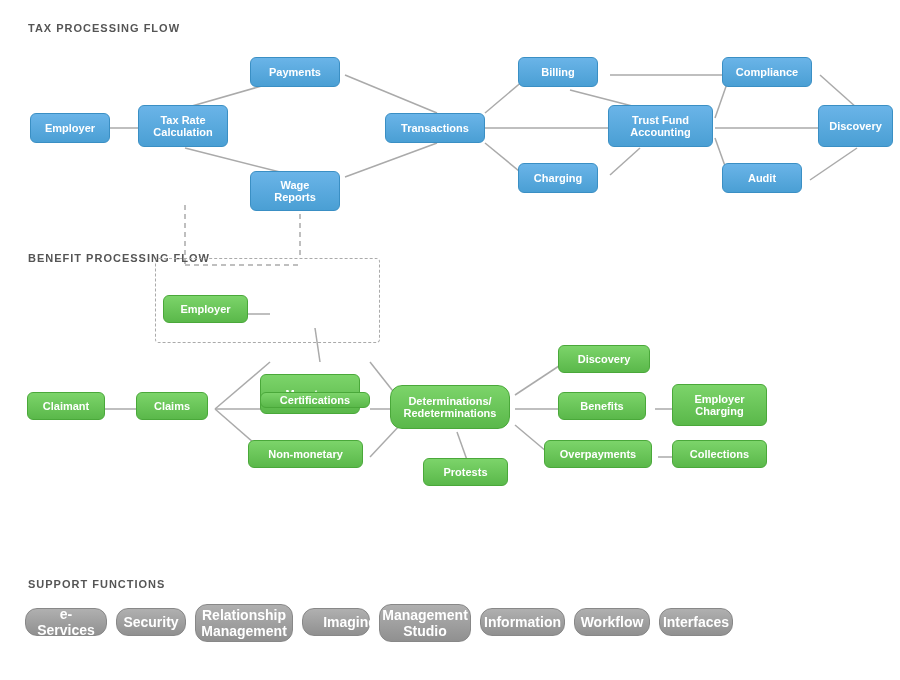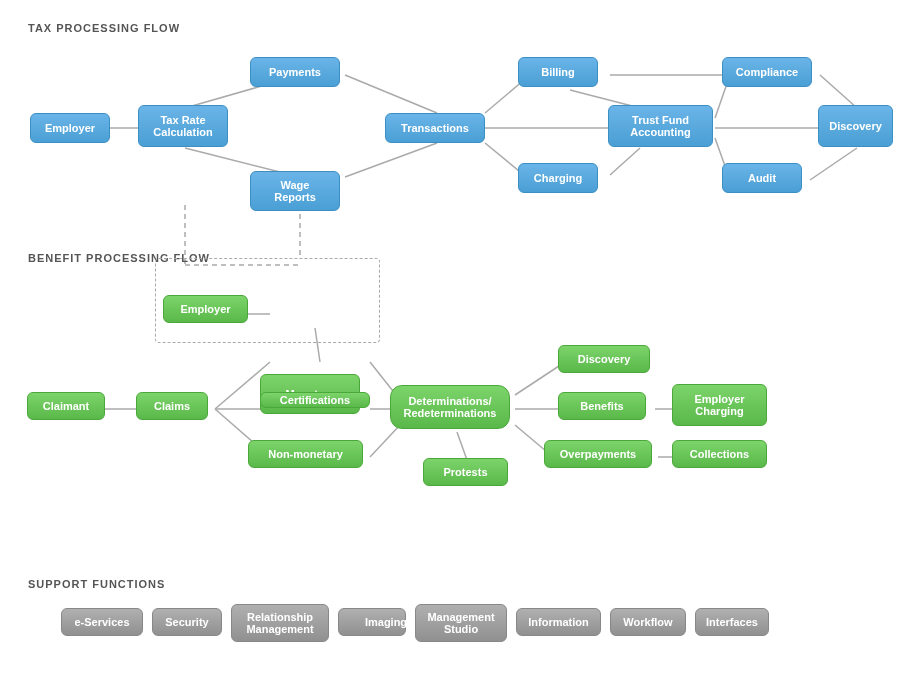--- a/index.html
+++ b/index.html
@@ -57,30 +57,29 @@
       align-items: center;
       justify-content: center;
       padding: 4px 8px;
     }
 
     
     .node-gray {
       position: absolute;
       background: linear-gradient(180deg, #b0b0b0 0%, #909090 100%);
       border: 1px solid #888;
-      border-radius: 6px;
+      border-radius: 12px;
       color: white;
-      font-size: 11px;
+      font-size: 14px;
       font-weight: bold;
       text-align: center;
       display: flex;
       align-items: center;
       justify-content: center;
       padding: 4px 8px;
-      margin-left: 36px;
     }
 
     svg.lines {
       position: absolute;
       top: 0;
       left: 0;
       width: 900px;
       height: 680px;
       pointer-events: none;
     }

